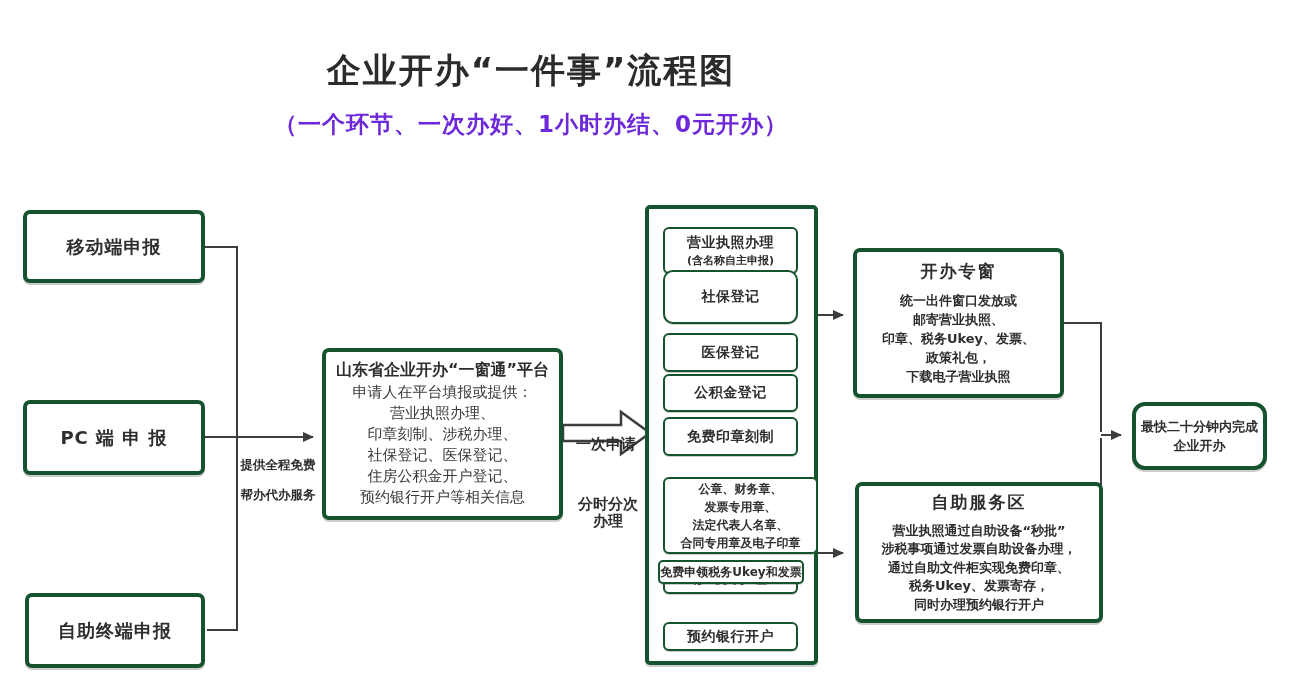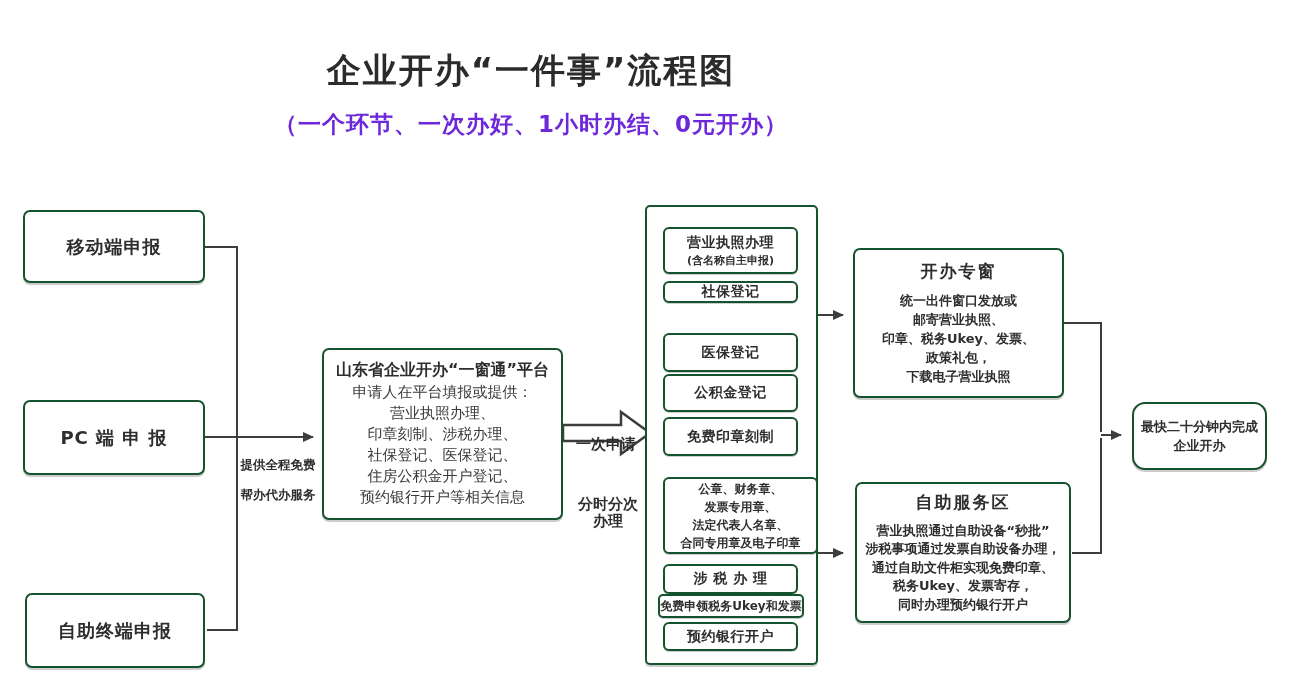--- a/index.html
+++ b/index.html
@@ -5,21 +5,21 @@
   html,body { margin:0; padding:0; background:#fff; }
   .stage {
     position:relative; width:1290px; height:694px; background:#ffffff;
     font-family:"DejaVu Sans","Liberation Sans",sans-serif; color:#2e2e2e; overflow:hidden;
   }
   .heading { position:absolute; top:48px; left:0; width:1062px; text-align:center; }
   .title   { font-size:34px; font-weight:bold; color:#2b2b2b; letter-spacing:2px; }
   .subtitle{ margin-top:15px; font-size:23px; font-weight:700; color:#6d28d9; letter-spacing:1px; }
 
   .box {
-    position:absolute; background:#fff; border:2px solid #14532d; border-radius:7px;
+    position:absolute; background:#fff; border:4px solid #14532d; border-radius:7px;
     box-sizing:border-box; display:flex; flex-direction:column; align-items:center;
     justify-content:center; text-align:center; box-shadow:0 2px 0 rgba(90,90,90,.3);
     z-index:2;
   }
   .src { font-size:18px; font-weight:bold; letter-spacing:1px; }
 
   .platform { padding:4px 6px;align-items:center; }
   .platform .p-title { font-size:16px; font-weight:bold; margin-bottom:1px; }
   .platform .p-line  { font-size:15px; line-height:21px; color:#3a3a3a; }
 
@@ -94,58 +94,58 @@
     <div>分时分次</div>
     <div>办理</div>
   </div>
 
   <div class="box" style="left:645px;top:205px;width:173px;height:460px;border-radius:5px;"></div>
 
   <div class="box svc" style="left:663px;top:227px;width:135px;height:47px;">
     <span class="svc-label">营业执照办理</span>
     <span class="svc-sub">(含名称自主申报)</span>
   </div>
-  <div class="box svc" style="left:663px;top:281px;width:135px;height:22px;">
+  <div class="box svc" style="left:663px;top:270px;width:135px;height:54px;border-radius:10px;">
     <span class="svc-label">社保登记</span>
   </div>
   <div class="box svc" style="left:663px;top:333px;width:135px;height:39px;">
     <span class="svc-label">医保登记</span>
   </div>
   <div class="box svc" style="left:663px;top:374px;width:135px;height:38px;">
     <span class="svc-label">公积金登记</span>
   </div>
   <div class="box svc" style="left:663px;top:417px;width:135px;height:39px;">
     <span class="svc-label">免费印章刻制</span>
   </div>
   <div class="box svc" style="left:663px;top:477px;width:155px;height:77px;">
     <div class="svc-small">公章、财务章、</div>
     <div class="svc-small">发票专用章、</div>
     <div class="svc-small">法定代表人名章、</div>
     <div class="svc-small">合同专用章及电子印章</div>
   </div>
   <div class="box svc" style="left:663px;top:564px;width:135px;height:30px;">
     <span class="svc-label">涉 税 办 理</span>
   </div>
-  <div class="box svc" style="left:658px;top:594px;width:146px;height:24px;border-radius:5px;">
+  <div class="box svc" style="left:658px;top:560px;width:146px;height:24px;border-radius:5px;">
     <span class="svc-small">免费申领税务Ukey和发票</span>
   </div>
   <div class="box svc" style="left:663px;top:622px;width:135px;height:29px;">
     <span class="svc-label">预约银行开户</span>
   </div>
 
   <div class="box big" style="left:853px;top:248px;width:211px;height:150px;padding:4px 6px;">
     <div class="b-title">开办专窗</div>
     <div class="b-line">统一出件窗口发放或</div>
     <div class="b-line">邮寄营业执照、</div>
     <div class="b-line">印章、税务Ukey、发票、</div>
     <div class="b-line">政策礼包，</div>
     <div class="b-line">下载电子营业执照</div>
   </div>
 
-  <div class="box big" style="left:855px;top:482px;width:216px;height:141px;padding:4px 4px;">
+  <div class="box big" style="left:855px;top:482px;width:248px;height:141px;padding:4px 4px;">
     <div class="b-title">自助服务区</div>
     <div class="b-line" style="line-height:18.5px;">营业执照通过自助设备“秒批”</div>
     <div class="b-line" style="line-height:18.5px;">涉税事项通过发票自助设备办理，</div>
     <div class="b-line" style="line-height:18.5px;">通过自助文件柜实现免费印章、</div>
     <div class="b-line" style="line-height:18.5px;">税务Ukey、发票寄存，</div>
     <div class="b-line" style="line-height:18.5px;">同时办理预约银行开户</div>
   </div>
 
   <div class="box result" style="left:1132px;top:402px;width:135px;height:68px;border-radius:13px;">
     <div class="r-line">最快二十分钟内完成</div>

